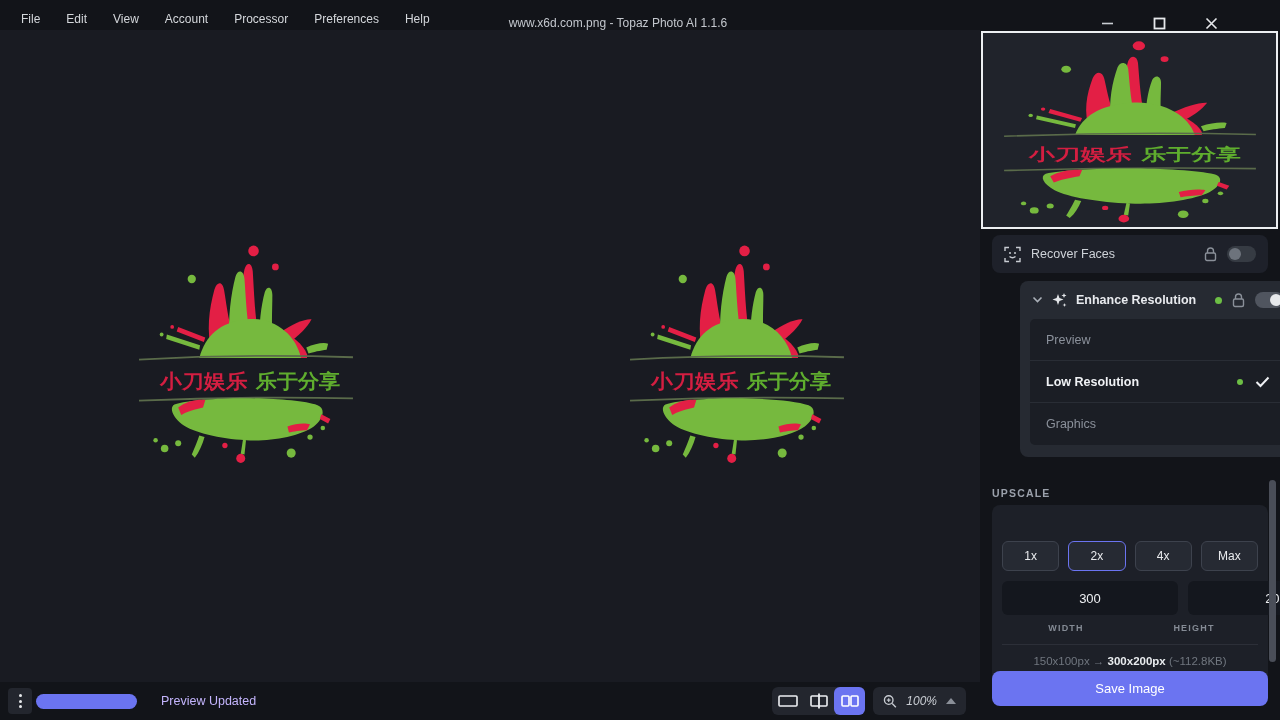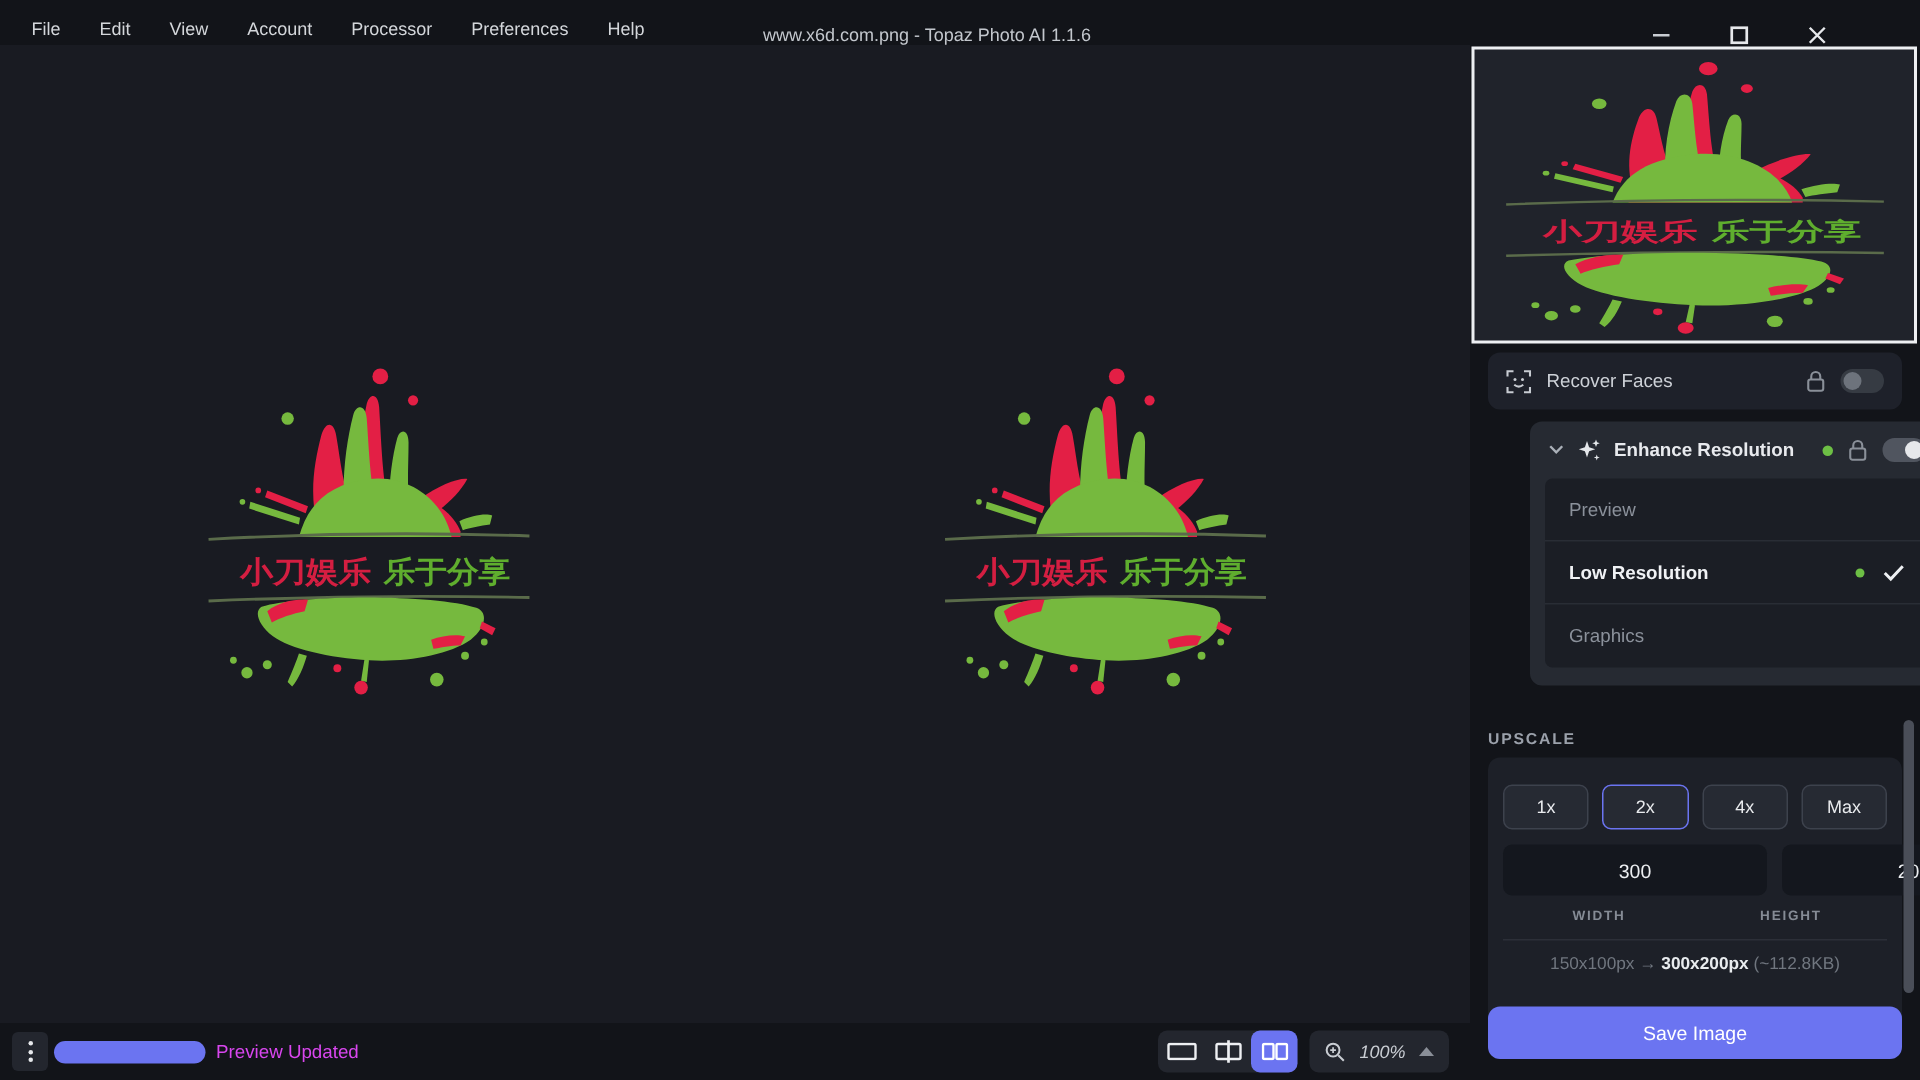--- a/index.html
+++ b/index.html
@@ -41,42 +41,42 @@
   .enh-option { height:42px; display:flex; align-items:center; padding:0 16px; border-bottom:1px solid #292d35; color:#8b919b; font-size:12.5px; }
   .enh-option:last-child { border-bottom:none; }
   .enh-option.selected { color:#f0f2f5; font-weight:bold; }
   .enh-option .opt-right { margin-left:auto; display:flex; align-items:center; gap:12px; }
 
   .dot-green { width:7px; height:7px; border-radius:50%; background:#6dbf45; }
   .dot-green.small { width:6px; height:6px; }
 
   .section-label { position:absolute; left:12px; top:457px; color:#9ba1ab; font-size:10.5px; font-weight:bold; letter-spacing:1.2px; }
 
-  .upscale-panel { top:475px; height:189px; background:#1d2028; padding:18px 10px 0 10px; }
+  .upscale-panel { top:475px; height:189px; background:#1d2028; padding:36px 10px 0 10px; }
   .scale-row { display:flex; gap:9px; }
   .scale-btn { flex:1; height:30px; background:#262a33; border:1px solid #3d424d; border-radius:6px; color:#e9ebee; font-size:12px; display:flex; align-items:center; justify-content:center; cursor:default; }
   .scale-btn.selected { border:1.5px solid #6b74f1; }
   .dim-row { display:flex; gap:10px; margin-top:10px; }
   .dim-field { flex:1; height:34px; background:#14171e; border:none; border-radius:6px; color:#edeff2; font-size:13px; text-align:center; font-family:"Liberation Sans", sans-serif; }
   .dim-labels { display:flex; margin-top:8px; }
   .dim-labels span { flex:1; text-align:center; color:#858b95; font-size:9px; font-weight:bold; letter-spacing:1.2px; }
   .upscale-divider { height:1px; background:#2c2f38; margin-top:11px; }
   .upscale-summary { margin-top:10px; text-align:center; font-size:11.5px; color:#70767f; }
   .upscale-summary .strong { color:#e9ecef; font-weight:bold; }
 
   .save-btn { position:absolute; left:12px; top:641px; width:276px; height:35px; background:#6b74f1; border:none; border-radius:8px; color:#ffffff; font-size:13px; font-family:"Liberation Sans", sans-serif; cursor:pointer; }
 
   .scroll-thumb { position:absolute; right:4px; top:450px; width:7px; height:182px; background:#4a4e58; border-radius:4px; }
 
   
   .statusbar { position:absolute; left:0; top:682px; width:980px; height:38px; background:#121419; display:flex; align-items:center; }
   .kebab-btn { margin-left:8px; width:24px; height:26px; background:#23262e; border-radius:4px; display:flex; flex-direction:column; align-items:center; justify-content:center; gap:2.5px; }
   .kebab-btn i { width:3px; height:3px; border-radius:50%; background:#e6e8eb; }
   .progress { margin-left:4px; width:101px; height:15px; border-radius:8px; background:#6b74f1; }
-  .status-text { margin-left:7px; color:#d946ef; font-size:12.5px; }
+  .status-text { margin-left:24px; color:#c4b5fd; font-size:12.5px; }
 
   .sb-right { margin-left:auto; display:flex; align-items:center; gap:8px; margin-right:14px;font-style:italic; }
   .view-group { height:28px; background:#23262e; border-radius:6px; display:flex; align-items:center; }
   .view-btn { width:31px; height:28px; display:flex; align-items:center; justify-content:center; border-radius:6px; }
   .view-btn.selected { background:#6b74f1; }
   .zoom-group { height:28px; background:#23262e; border-radius:6px; display:flex; align-items:center; padding:0 10px; gap:9px; width:93px; }
   .zoom-level { color:#c9cdd3; font-size:12px; }
   .tri-up { width:0; height:0; border-left:5px solid transparent; border-right:5px solid transparent; border-bottom:6px solid #8a8f98; margin-left:auto; }
 
   

